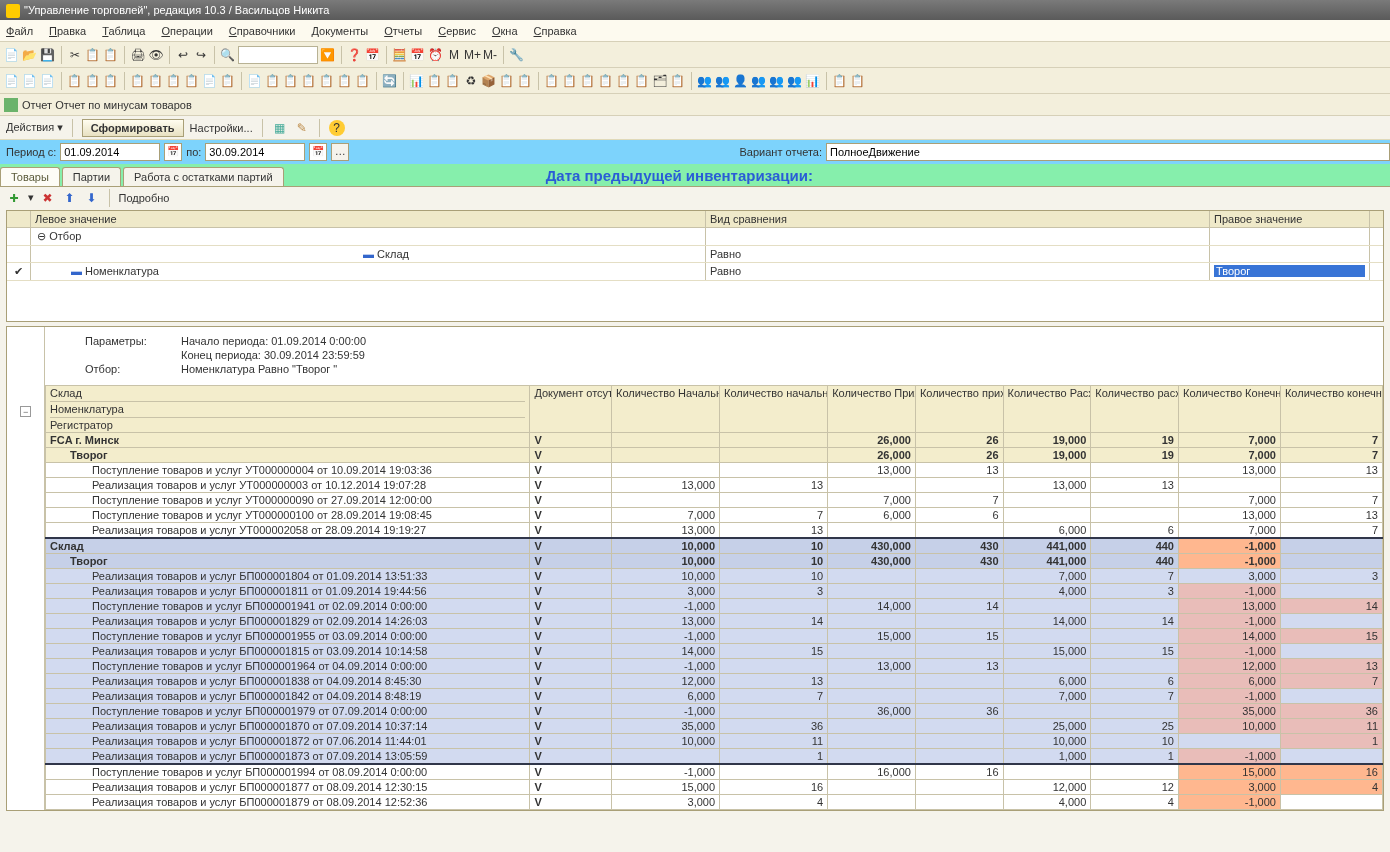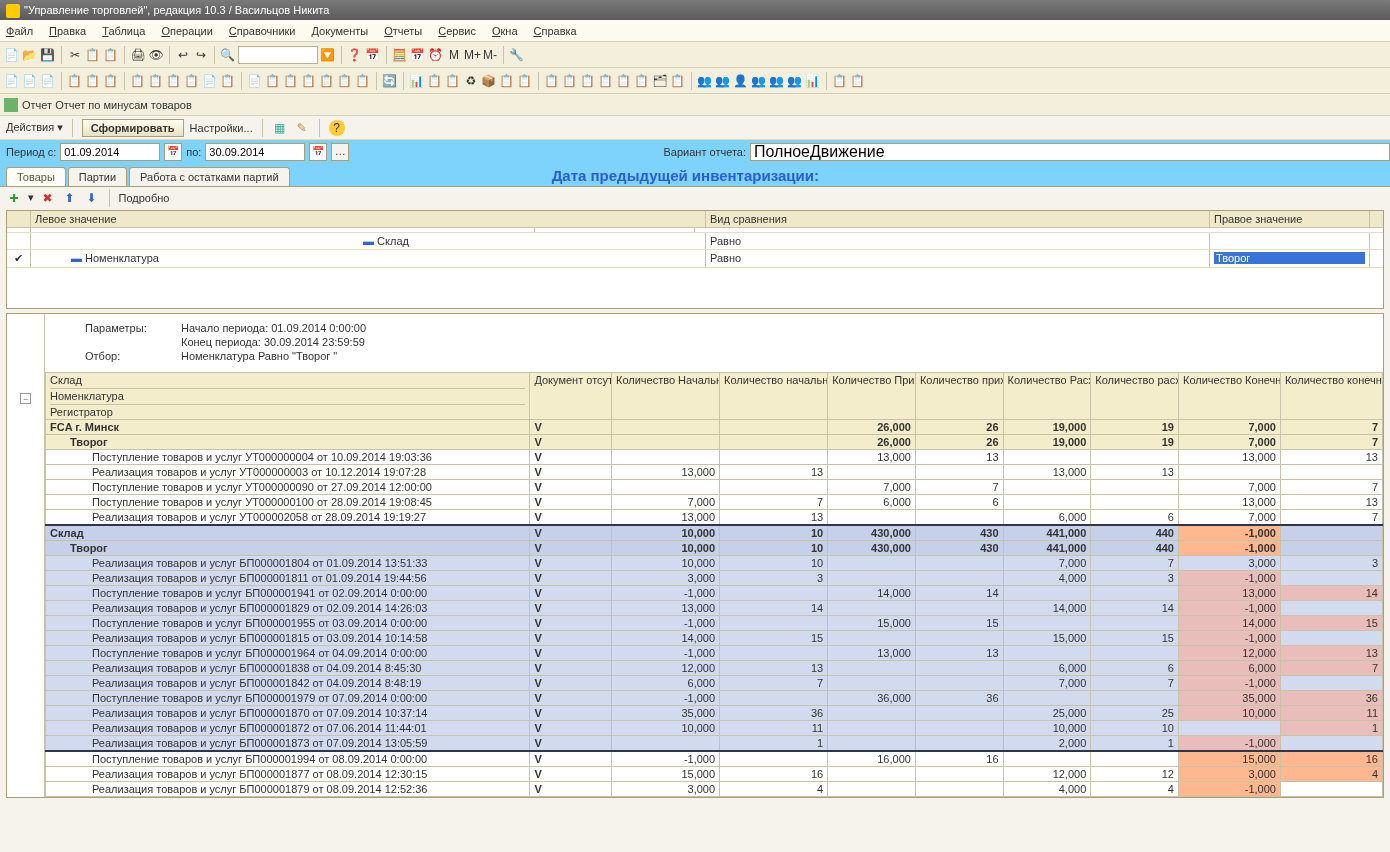--- a/index.html
+++ b/index.html
@@ -15,22 +15,22 @@
 .tb-input { width:80px; height:18px; border:1px solid #b8b294; background:#fff; font-size:11px; padding:0 2px; }
 .reportbar { height:22px; background:#f3efdc; border-bottom:1px solid #d6d0b8; display:flex; align-items:center; padding-left:4px; gap:4px; }
 .reportbar .ricon{width:14px;height:14px;background:#6bb36b;}
 .actionbar { height:24px; background:#f5f3eb; border-bottom:1px solid #e0d9b9; display:flex; align-items:center; padding-left:6px; gap:6px; }
 .actionbar .btn{border:1px solid #a99f77;background:linear-gradient(#fffdf0,#e8e1c2);padding:2px 8px;cursor:pointer;}
 .periodbar { height:24px; background:#7dd3fc; display:flex; align-items:center; padding-left:6px; gap:4px; }
 .periodbar input.date { width:100px; height:18px; border:1px solid #a99f77; background:#fff; font-size:11px; padding:0 3px;}
 .periodbar .calbtn{width:18px;height:18px;border:1px solid #a99f77;background:#fff;text-align:center;line-height:16px;font-size:10px;cursor:pointer;}
 .periodbar .dotbtn{width:18px;height:18px;border:1px solid #a99f77;background:#f5f3eb;text-align:center;line-height:14px;cursor:pointer;}
 .periodbar .spacer{flex:1;}
-.periodbar input.variant{width:640px;height:18px;border:1px solid #a99f77;background:#fff;font-size:16px;padding:0 3px;}
-.tab-row{height:22px;display:flex;align-items:flex-end;padding-left:6px;background:#7dd3fc;}
+.periodbar input.variant{width:564px;height:18px;border:1px solid #a99f77;background:#fff;font-size:11px;padding:0 3px;}
+.tab-row{height:22px;display:flex;align-items:flex-end;background:#86efac;}
 .tab{border:1px solid #a99f77;border-bottom:none;background:#f5f3eb;padding:3px 10px;margin-right:2px;cursor:pointer;font-size:11px;border-radius:3px 3px 0 0;}
 .tab.active{background:#fdfcf6;color:#5a5a3a;font-weight:normal;}
 .invlabel{color:#2a5cd6;font-weight:bold;padding-left:260px;font-size:15px;align-self:center;}
 .filter-tools{height:22px;background:#f5f3eb;display:flex;align-items:center;padding-left:6px;gap:6px;border-top:1px solid #a99f77;}
 .filter-grid{border:1px solid #a99f77;margin:2px 6px;}
 .filter-grid .head{display:flex;background:#efe9c9;border-bottom:1px solid #c8c2a8;}
 .filter-grid .head div,.filter-grid .row div.cell{padding:2px 4px;border-right:1px solid #c8c2a8;}
 .filter-grid .row{display:flex;border-bottom:1px solid #e4dec4;background:#fff;}
 .filter-grid .c0{width:24px;text-align:center;}
 .filter-grid .c1{width:675px;}
@@ -206,20 +206,21 @@
 <div class="filter-grid">
   <div class="head">
     <div class="c0"></div>
     <div class="c1">Левое значение</div>
     <div class="c2">Вид сравнения</div>
     <div class="c3">Правое значение</div>
   </div>
   <div id="filter-body">
       <div class="row">
         <div class="cell c0"></div>
+        <div class="cell c1" style="padding-left:6px;">⊖ Отбор</div>
         <div class="cell c2"></div>
         <div class="cell c3"></div>
       </div>
       <div class="row">
         <div class="cell c0"></div>
         <div class="cell c1" style="padding-left:40px;text-align:center;"><span style="color:#36c;">▬</span> Склад</div>
         <div class="cell c2">Равно</div>
         <div class="cell c3"></div>
       </div>
       <div class="row sel">
@@ -538,21 +539,21 @@
               <td class="num"></td>
               <td class="num neg">1</td>
             </tr>
             <tr class="blu blu-last indent2">
               <td>Реализация товаров и услуг БП000001873 от 07.09.2014 13:05:59</td>
               <td style="font-weight: bold;">V</td>
               <td class="num"></td>
               <td class="num">1</td>
               <td class="num"></td>
               <td class="num"></td>
-              <td class="num">2,000</td>
+              <td class="num">1,000</td>
               <td class="num">1</td>
               <td class="num neg">-1,000</td>
               <td class="num"></td>
             </tr>
             <tr class="indent2">
               <td>Поступление товаров и услуг БП000001994 от 08.09.2014 0:00:00</td>
               <td style="font-weight: bold;">V</td>
               <td class="num">-1,000</td>
               <td class="num"></td>
               <td class="num">16,000</td>

